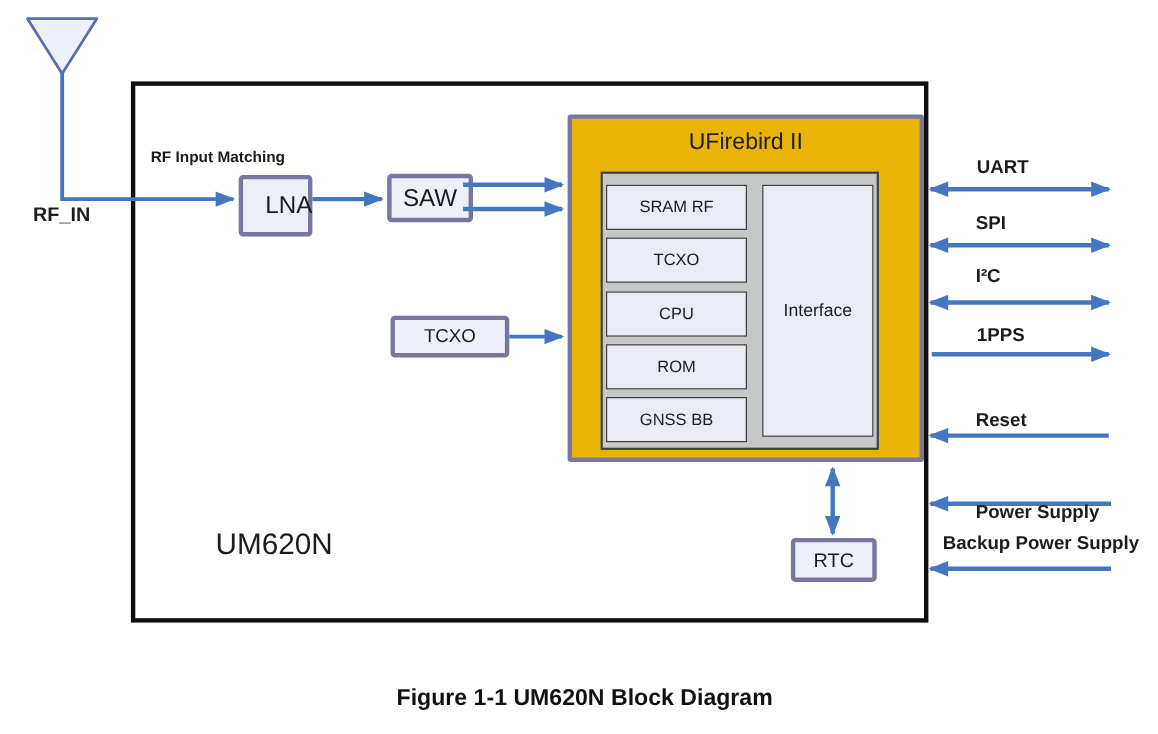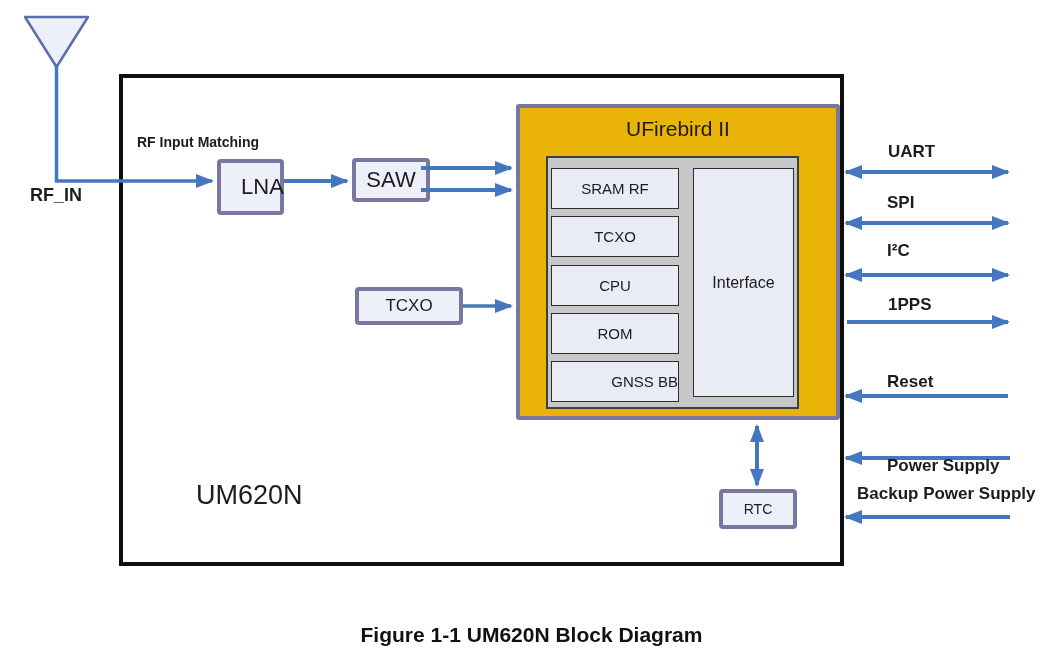--- a/index.html
+++ b/index.html
@@ -13,37 +13,37 @@
   }
   .overlay { position:absolute; left:0; top:0; z-index:3; pointer-events:none; }
   .blk {
     position:absolute; box-sizing:border-box; z-index:2;
     background:#edf0f8; border:4px solid #77779f; border-radius:4px;
     display:flex; align-items:center; justify-content:center; white-space:nowrap;
   }
   .blk-lna  { left:217px; top:159px; width:67px;  height:56px; font-size:22px;padding-left:24px; }
   .blk-saw  { left:352px; top:158px; width:78px;  height:44px; font-size:22px; }
   .blk-tcxo { left:355px; top:287px; width:108px; height:38px; font-size:17px; }
-  .blk-rtc  { left:719px; top:489px; width:78px;  height:40px; font-size:14px; }
+  .blk-rtc  { left:719px; top:489px; width:78px;  height:40px; font-size:18px; }
   .chip {
     position:absolute; left:516px; top:104px; width:324px; height:316px;
     box-sizing:border-box; background:#eab308; border:4px solid #77779f;
     border-radius:3px; z-index:2;
   }
   .chip-title { text-align:center; margin-top:9px; font-size:21px; }
   .core-area {
     position:absolute; left:26px; top:48px; width:253px; height:253px;
     box-sizing:border-box; background:#c6c7c7; border:2px solid #3f3f3f;
   }
   .core-block {
     position:absolute; left:3px; width:128px; height:41px; box-sizing:border-box;
     background:#e9ecf5; border:1.5px solid #2e2e2e;
     display:flex; align-items:center; justify-content:center; font-size:15px; white-space:nowrap;
   }
-  .cb-0 { top:10px; } .cb-1 { top:58px; } .cb-2 { top:107px; } .cb-3 { top:155px; } .cb-4 { top:203px;justify-content:flex-end; }
+  .cb-0 { top:10px; } .cb-1 { top:58px; } .cb-2 { top:107px; } .cb-3 { top:155px; } .cb-4 { top:203px; }
   .interface-block {
     position:absolute; left:145px; top:10px; width:101px; height:229px; box-sizing:border-box;
     background:#e9ecf5; border:1.5px solid #2e2e2e;
     display:flex; align-items:center; justify-content:center; font-size:16px;
   }
   .lbl { position:absolute; z-index:4; white-space:nowrap; line-height:1.15; }
   .lbl-rfin      { left:30px;  top:185px; font-size:18px; font-weight:600; }
   .lbl-matching  { left:137px; top:134px; font-size:14px; font-weight:600; }
   .lbl-module    { left:196px; top:480px; font-size:27px; }
   .port-lbl      { font-size:17px; font-weight:600; }

